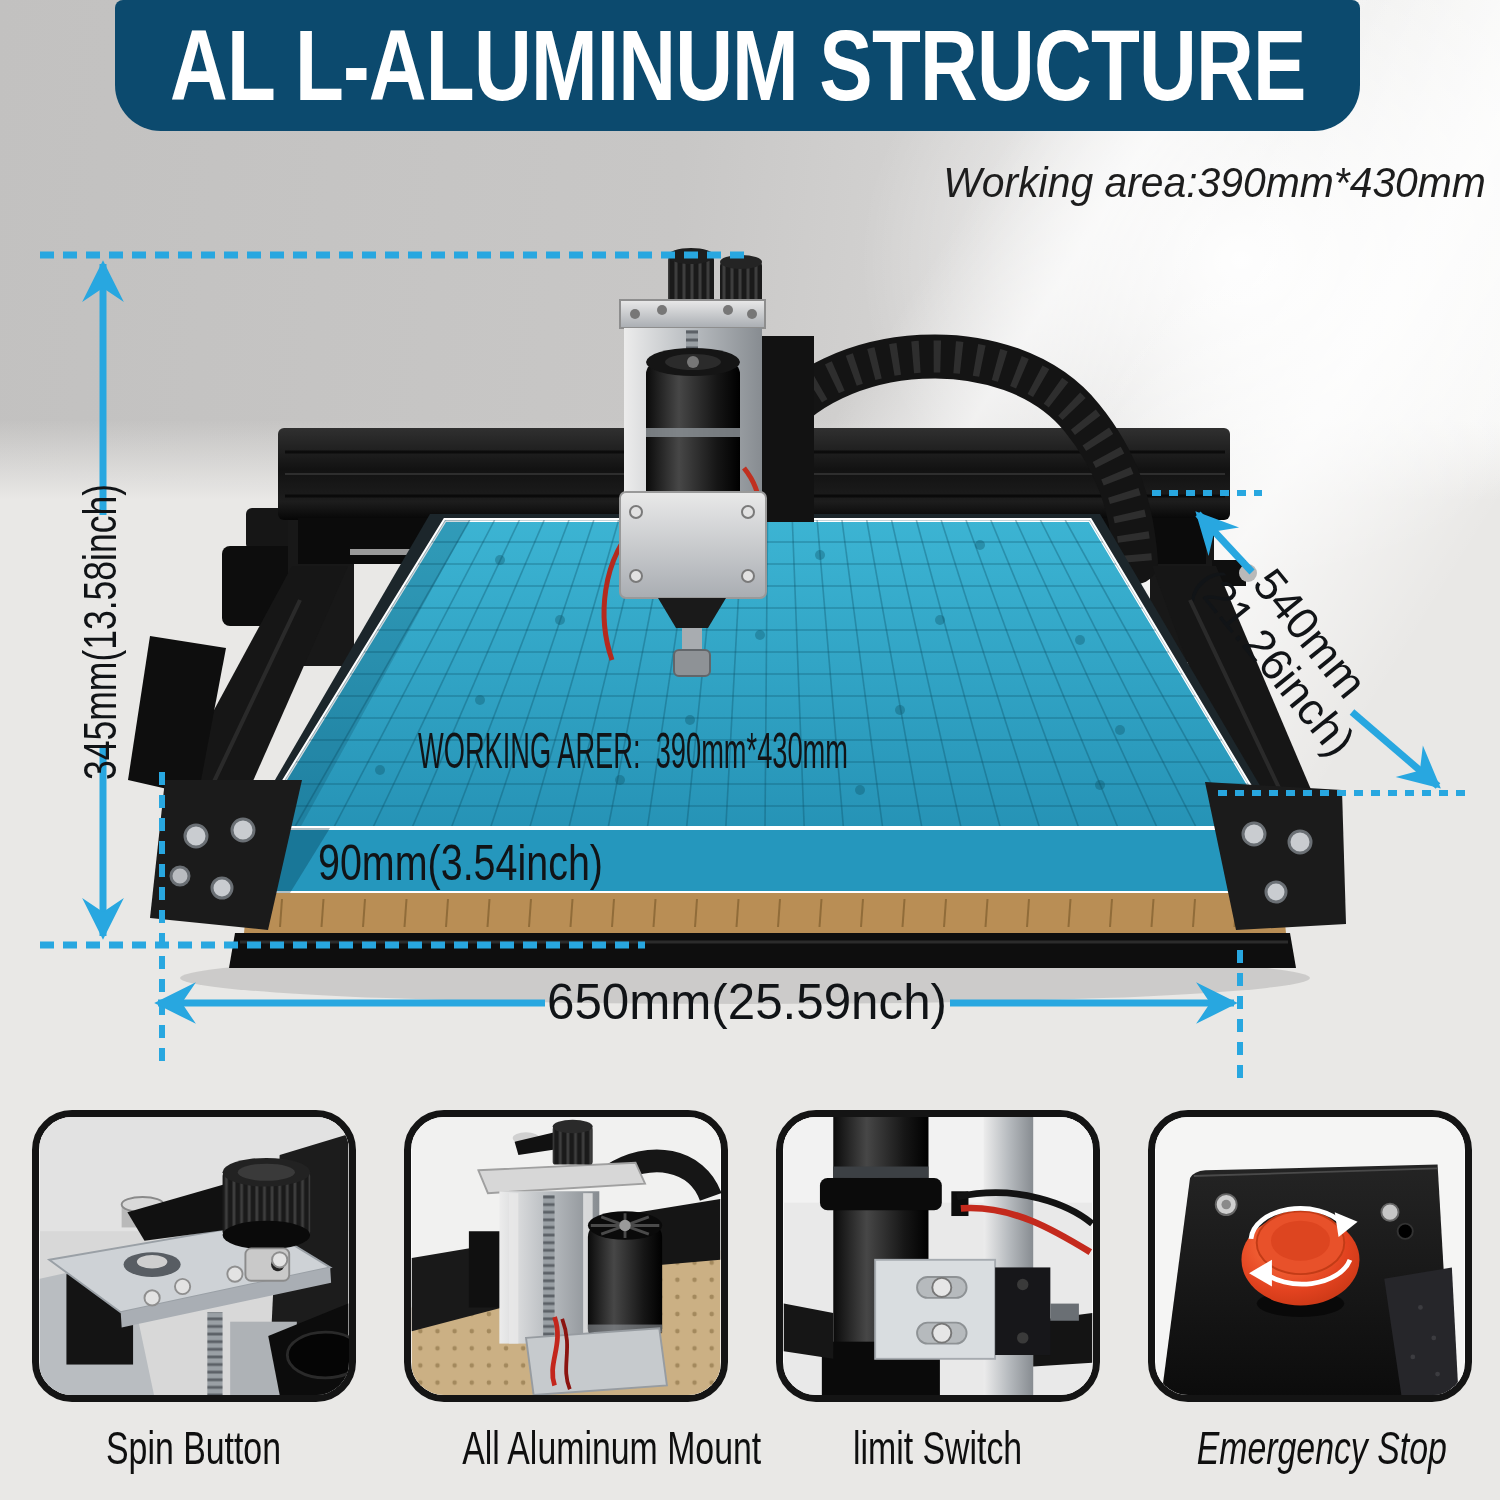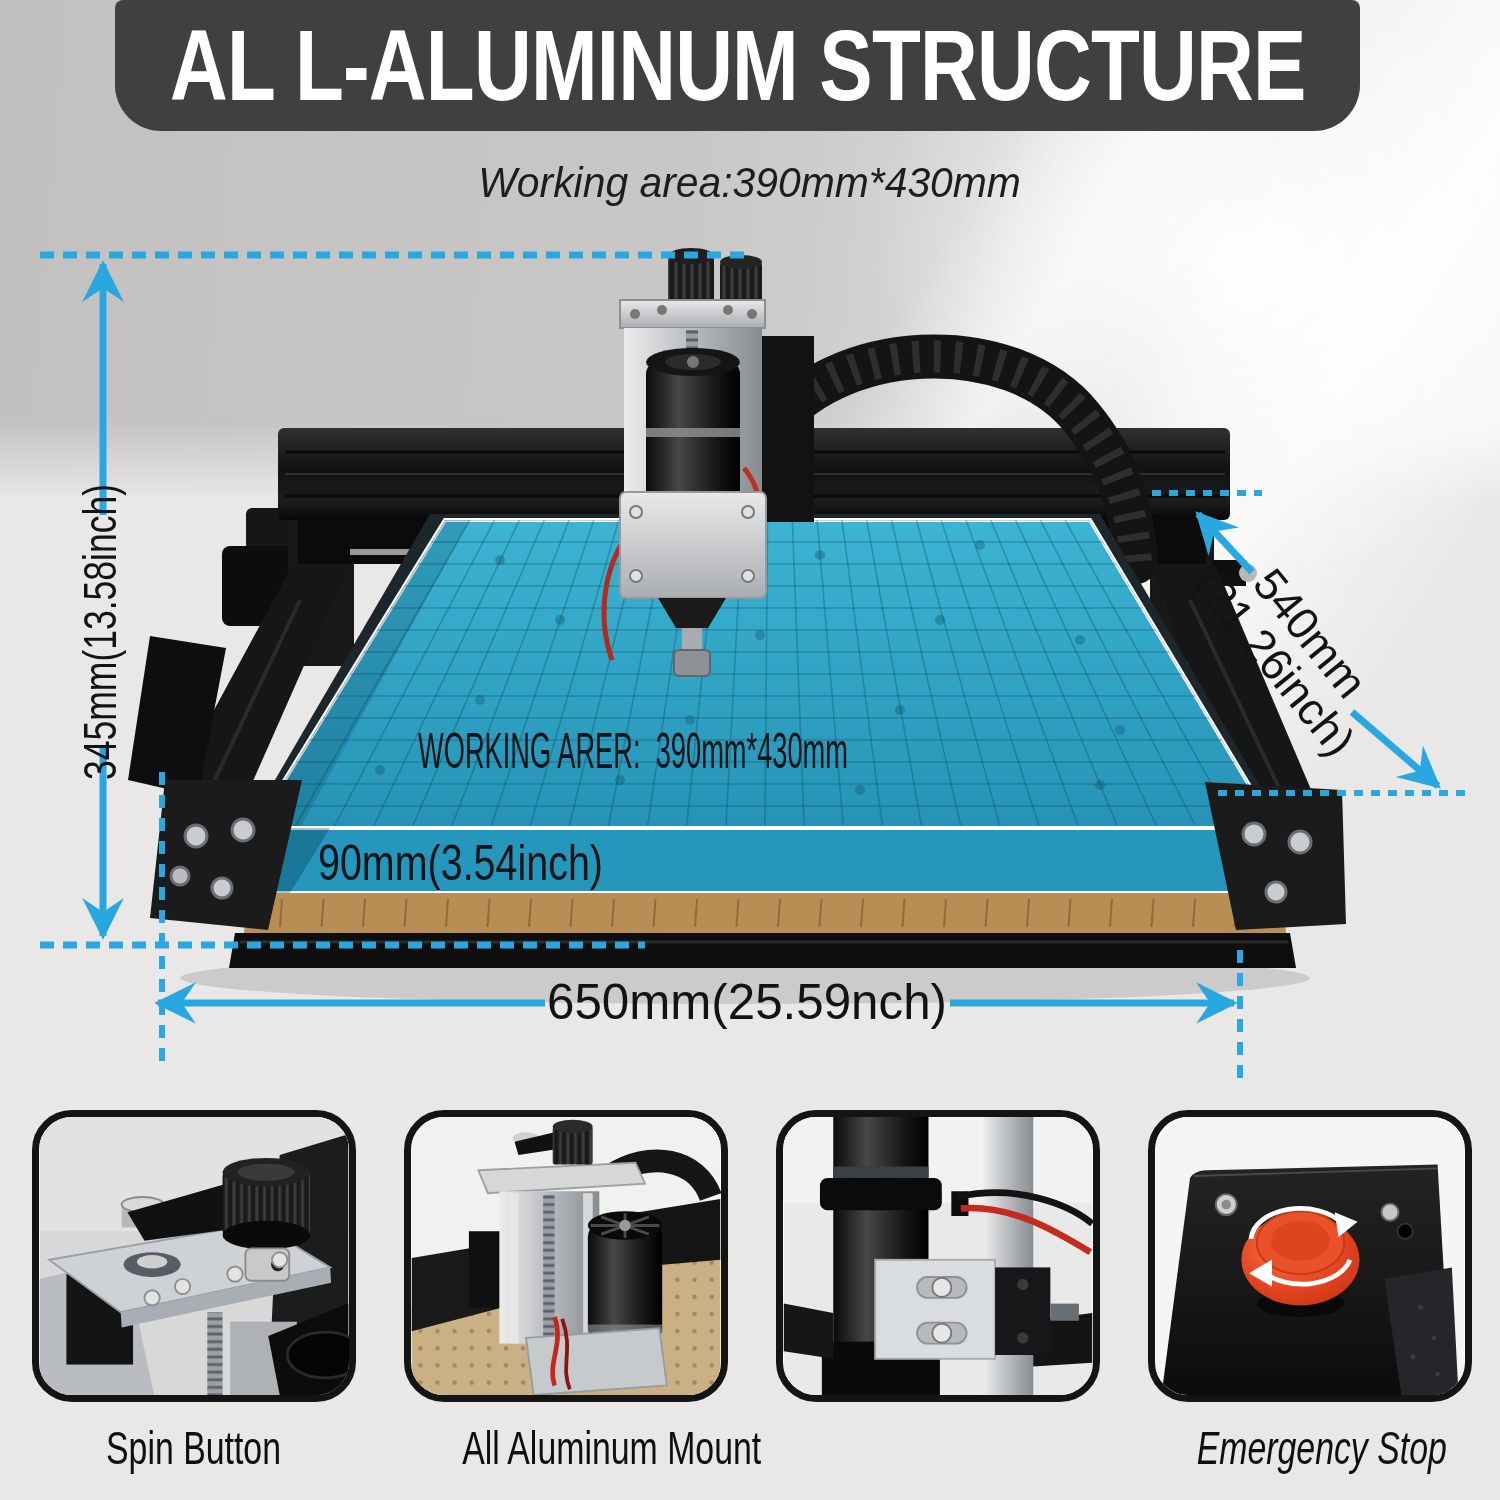--- a/index.html
+++ b/index.html
@@ -8,25 +8,25 @@
   .bg-top{position:absolute;left:0;top:0;width:1500px;height:500px;
     background:
       linear-gradient(180deg, rgba(233,232,230,0) 84%, #e9e8e6 100%),
       linear-gradient(95deg,#c2c1c0 0%,#c8c7c6 45%,#d6d5d4 65%,#ececeb 82%,#f7f7f6 100%);}
   .glow{position:absolute;right:-120px;top:-60px;width:760px;height:640px;
     background:radial-gradient(closest-side,rgba(255,255,255,.95),rgba(255,255,255,0));}
   .streak{position:absolute;background:linear-gradient(90deg,rgba(255,255,255,0),rgba(255,255,255,.8),rgba(255,255,255,0));
     transform:rotate(32deg);}
   .s1{left:960px;top:-160px;width:240px;height:820px;opacity:.75;}
   .s2{left:1180px;top:-140px;width:400px;height:920px;opacity:.85;}
-  .banner{position:absolute;left:115px;top:0;width:1245px;height:131px;background:#404040;
+  .banner{position:absolute;left:115px;top:0;width:1245px;height:131px;background:#0c4a6e;
     border-radius:8px 8px 46px 46px;display:flex;align-items:center;justify-content:center;z-index:3;}
   .banner-text{font-size:100px;font-weight:bold;color:#ffffff;white-space:nowrap;
     transform:scaleX(0.80);letter-spacing:-1px;}
-  .subtitle{position:absolute;left:0;top:158px;width:1500px;text-align:center;z-index:3;
+  .subtitle{position:absolute;left:0;top:158px;width:1500px;text-align:right;z-index:3;
     font-size:43px;font-style:italic;font-weight:500;color:#1d1d1d;}
   .subtitle span{display:inline-block;transform:scaleX(.95);}
   svg.scene{position:absolute;left:0;top:0;z-index:1;}
   svg text{font-family:"Liberation Sans",sans-serif;}
   .dim-text{fill:#111417;font-weight:500;}
   .thumb{position:absolute;top:1110px;width:324px;height:292px;margin:0;box-sizing:border-box;
     border:7px solid #141414;border-radius:40px;overflow:hidden;background:#ffffff;z-index:2;}
   .thumb svg{display:block;width:100%;height:100%;}
   .t1{left:32px;} .t2{left:404px;} .t3{left:776px;} .t4{left:1148px;}
   .caption{position:absolute;top:1420px;width:324px;text-align:center;z-index:2;
@@ -422,15 +422,17 @@
       <polygon points="188,100 212,110 192,126" fill="#fff"></polygon>
       <path d="M204,150 A52,34 0 0 1 112,162" fill="none" stroke="#fff" stroke-width="5"></path>
       <polygon points="122,150 98,164 122,178" fill="#fff"></polygon>
     </svg>
   </figure>
 
   <div class="caption c1">
     <span>Spin Button</span></div>
   <div class="caption c2">
     <span>All Aluminum Mount</span></div>
+  <div class="caption c3">
+    <span>limit Switch</span></div>
   <div class="caption c4">
     <span>Emergency Stop</span></div>
 </div>
 
 </body></html>

